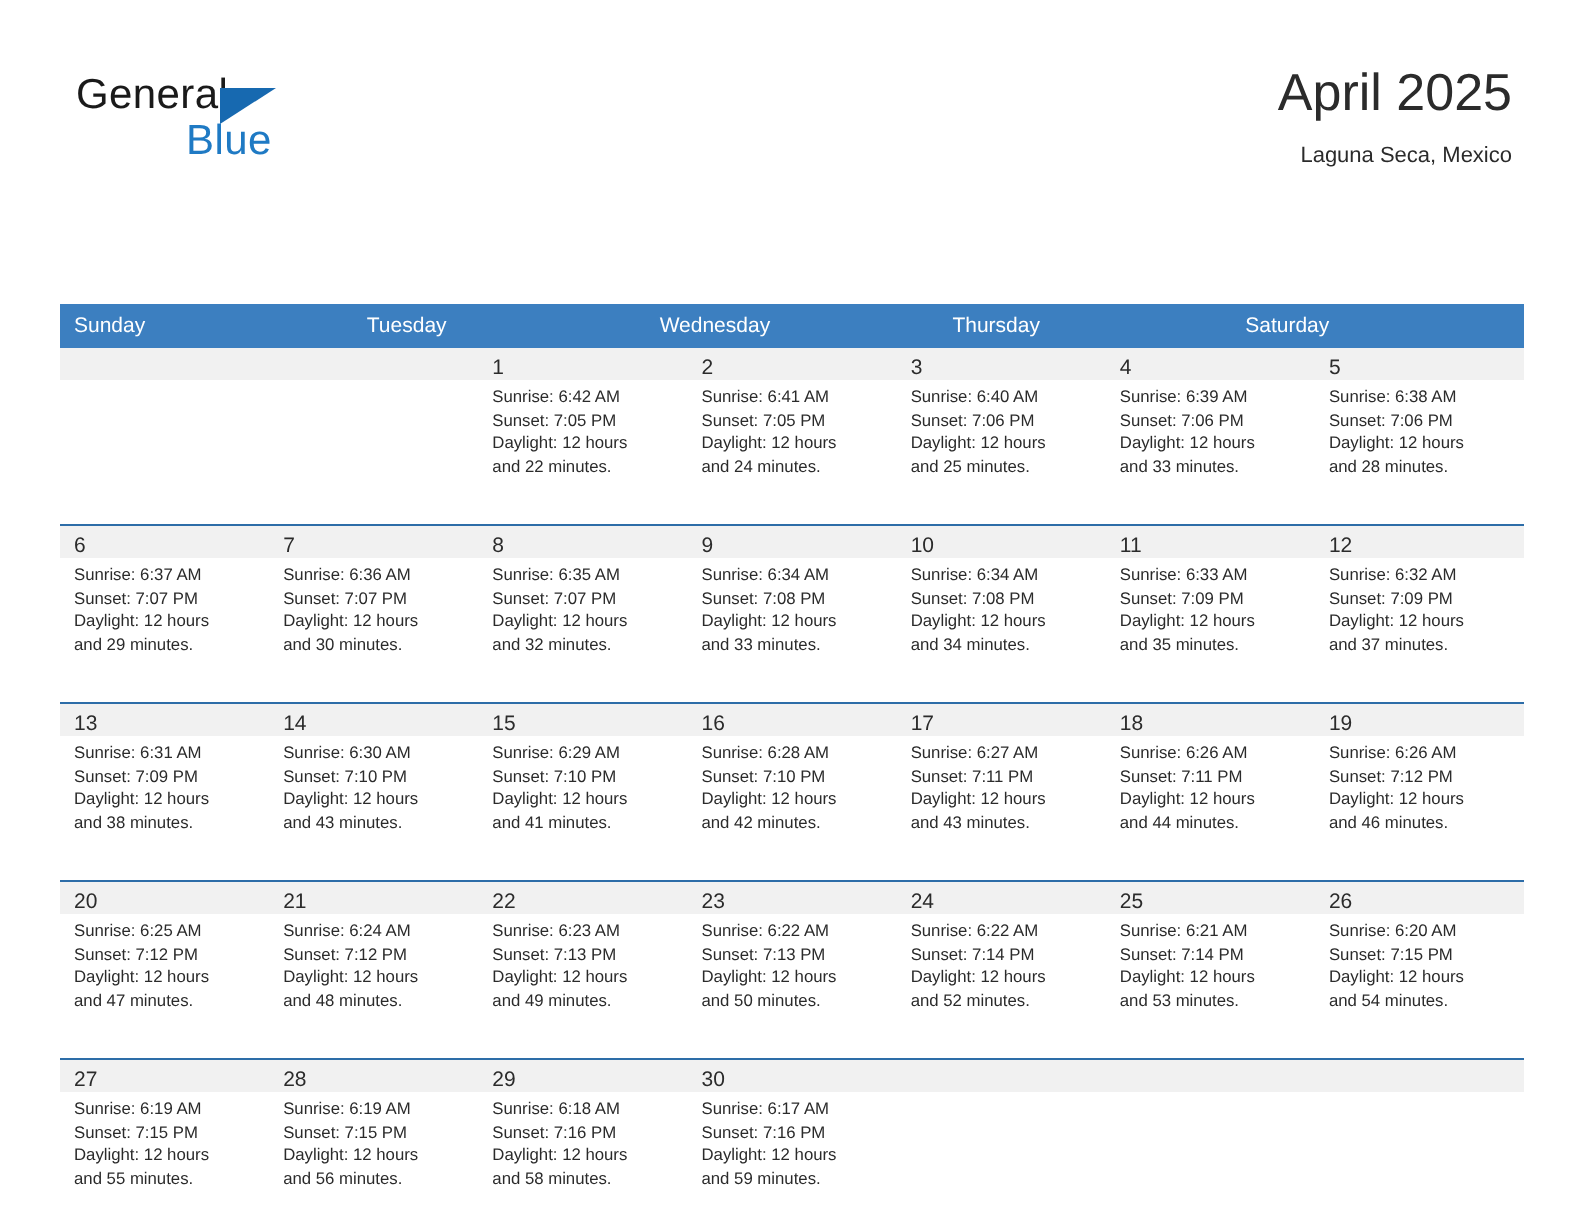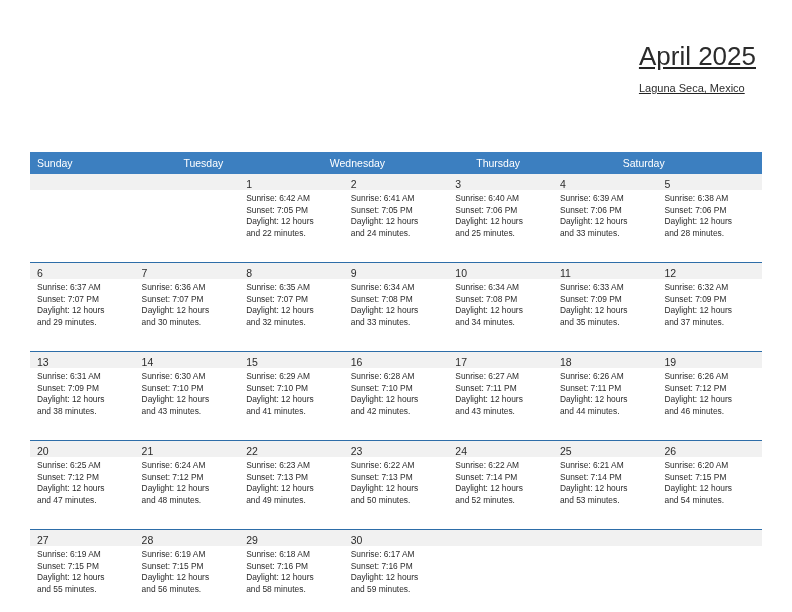--- a/index.html
+++ b/index.html
@@ -59,23 +59,22 @@
     left: 55px;
     top: 23px;
     font-size: 21px;
     letter-spacing: 0.2px;
     color: #1f7ac4;
     font-family: "Liberation Sans", sans-serif;
   }
   .title-block {
     position: absolute;
     right: 36px;
-    top: 40px;
-    text-align: left;
-    text-decoration: underline;
+    top: 30px;
+    text-align: right;
   }
   .cal-title {
     font-size: 26px;
     color: #2b2b2b;
     line-height: 32px;
     font-weight: normal;
     white-space: nowrap;
   }
   .cal-subtitle {
     font-size: 11px;
@@ -145,20 +144,25 @@
     white-space: nowrap;
   }
 </style>
 </head>
 <body>
 
 <div class="page">
 
   <div class="header">
 
+    <div class="logo">
+      <span class="logo-general">General</span>
+      <span class="logo-triangle"></span>
+      <span class="logo-blue">Blue</span>
+    </div>
 
     <div class="title-block">
       <div class="cal-title">April 2025</div>
       <div class="cal-subtitle">Laguna Seca, Mexico</div>
     </div>
 
   </div>
 
   <div class="calendar">
     <div class="weekday-row">

